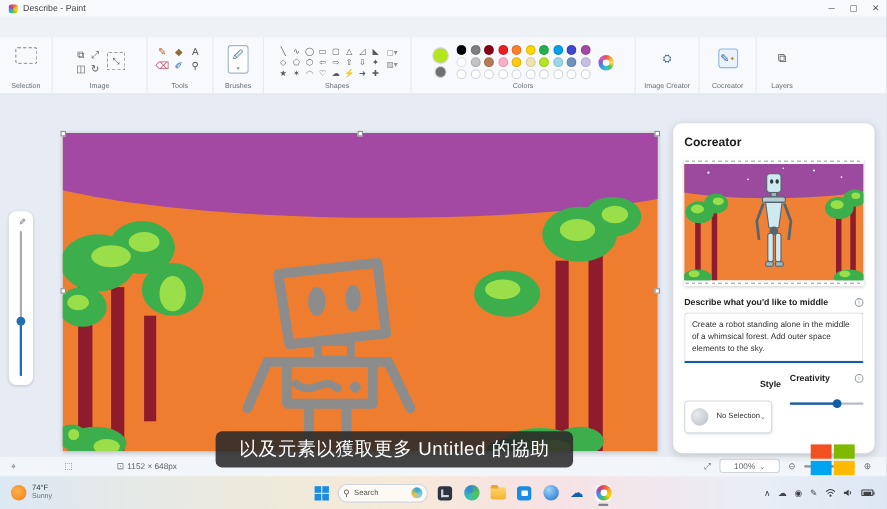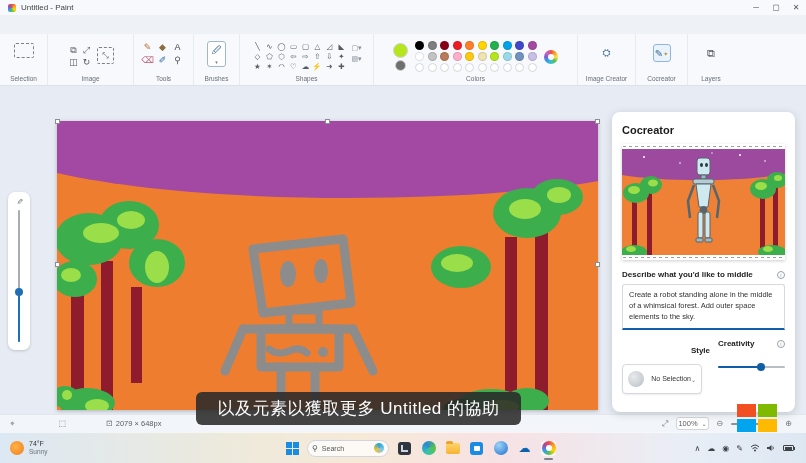--- a/index.html
+++ b/index.html
@@ -99,21 +99,21 @@
   .style-car { font-size:6px; color:#666; }
   .hslider { position:relative; margin-top:18px; height:2px; background:#b9bec4; border-radius:1px; }
   .hfill { position:absolute; left:0; top:0; height:2px; background:#0f5ea8; border-radius:1px; }
   .hthumb { position:absolute; top:-3px; width:8px; height:8px; border-radius:50%; background:#0f5ea8; }
 
   
   .statusbar { left:0; top:414px; width:806px; height:18px; background:#f2f5f9; border-top:1px solid #e2e6eb;
     display:flex; align-items:center; font-size:7.5px; color:#5a5f66; z-index:3; }
   .st-ico { font-size:8px; color:#6a7078; }
   .st-item { display:flex; align-items:center; gap:3px; }
-  .zoom-box { border:1px solid #d0d5da; background:#fff; border-radius:3px; padding:1px 1px; display:flex; align-items:center; gap:4px; }
+  .zoom-box { border:1px solid #d0d5da; background:#fff; border-radius:3px; padding:1px 12px; display:flex; align-items:center; gap:4px; }
   .ztrack { position:relative; width:46px; height:2px; background:#8b9097; border-radius:1px; }
   .zthumb { position:absolute; top:-2.5px; width:7px; height:7px; border-radius:50%; background:#3a3f45; }
 
   
   .subtitle { left:196px; top:392px; width:325px; height:33px; background:rgba(42,42,42,0.88); border-radius:6px;
     display:flex; align-items:center; justify-content:center; z-index:20; }
   .subtitle span { color:#fff; font-size:17px; letter-spacing:0.5px; white-space:nowrap; }
 
   
   .ms-logo { left:737px; top:404px; width:40px; height:28px; display:grid; grid-template-columns:19px 19px; grid-template-rows:13px 13px; gap:2px; z-index:25; }
@@ -156,21 +156,21 @@
   .batt::after { content:""; position:absolute; right:-2px; top:1px; width:1.5px; height:2.5px; background:#3f4247; }
   .batt::before { content:""; position:absolute; left:0.5px; top:0.5px; bottom:0.5px; width:7px; background:#3f4247; }
 </style>
 </head>
 <body>
 
 <div id="root">
 
   <div class="abs titlebar">
     <div class="app-logo"></div>
-    <div class="win-title">Untitled - Paint</div>
+    <div class="win-title">Describe - Paint</div>
     <div class="win-controls">
       <div class="win-btn">─</div>
       <div class="win-btn">▢</div>
       <div class="win-btn">✕</div>
     </div>
   </div>
 
 
   <div class="abs ribbon">
     <div class="rgroup" style="width:48px;">
@@ -453,21 +453,21 @@
 
   <div class="abs statusbar">
     <div class="st-item" style="margin-left:10px;">
         <span class="st-ico">⌖</span>
       </div>
     <div class="st-item" style="margin-left:44px;">
         <span class="st-ico">⬚</span>
       </div>
     <div class="st-item" style="margin-left:40px;">
       <span class="st-ico">⊡</span>
-      <span>2079 × 648px</span>
+      <span>1152 × 648px</span>
     </div>
     <div style="margin-left:auto; display:flex; align-items:center; gap:8px; padding-right:14px;">
       <span class="st-ico">⤢</span>
       <div class="zoom-box">
         <span>100%</span>
         <span style="font-size:6px;color:#666;">⌄</span>
       </div>
       <span class="st-ico">⊖</span>
       <div class="ztrack">
           <div class="zthumb" id="zthumb" style="left: calc(35% - 3px);"></div>

